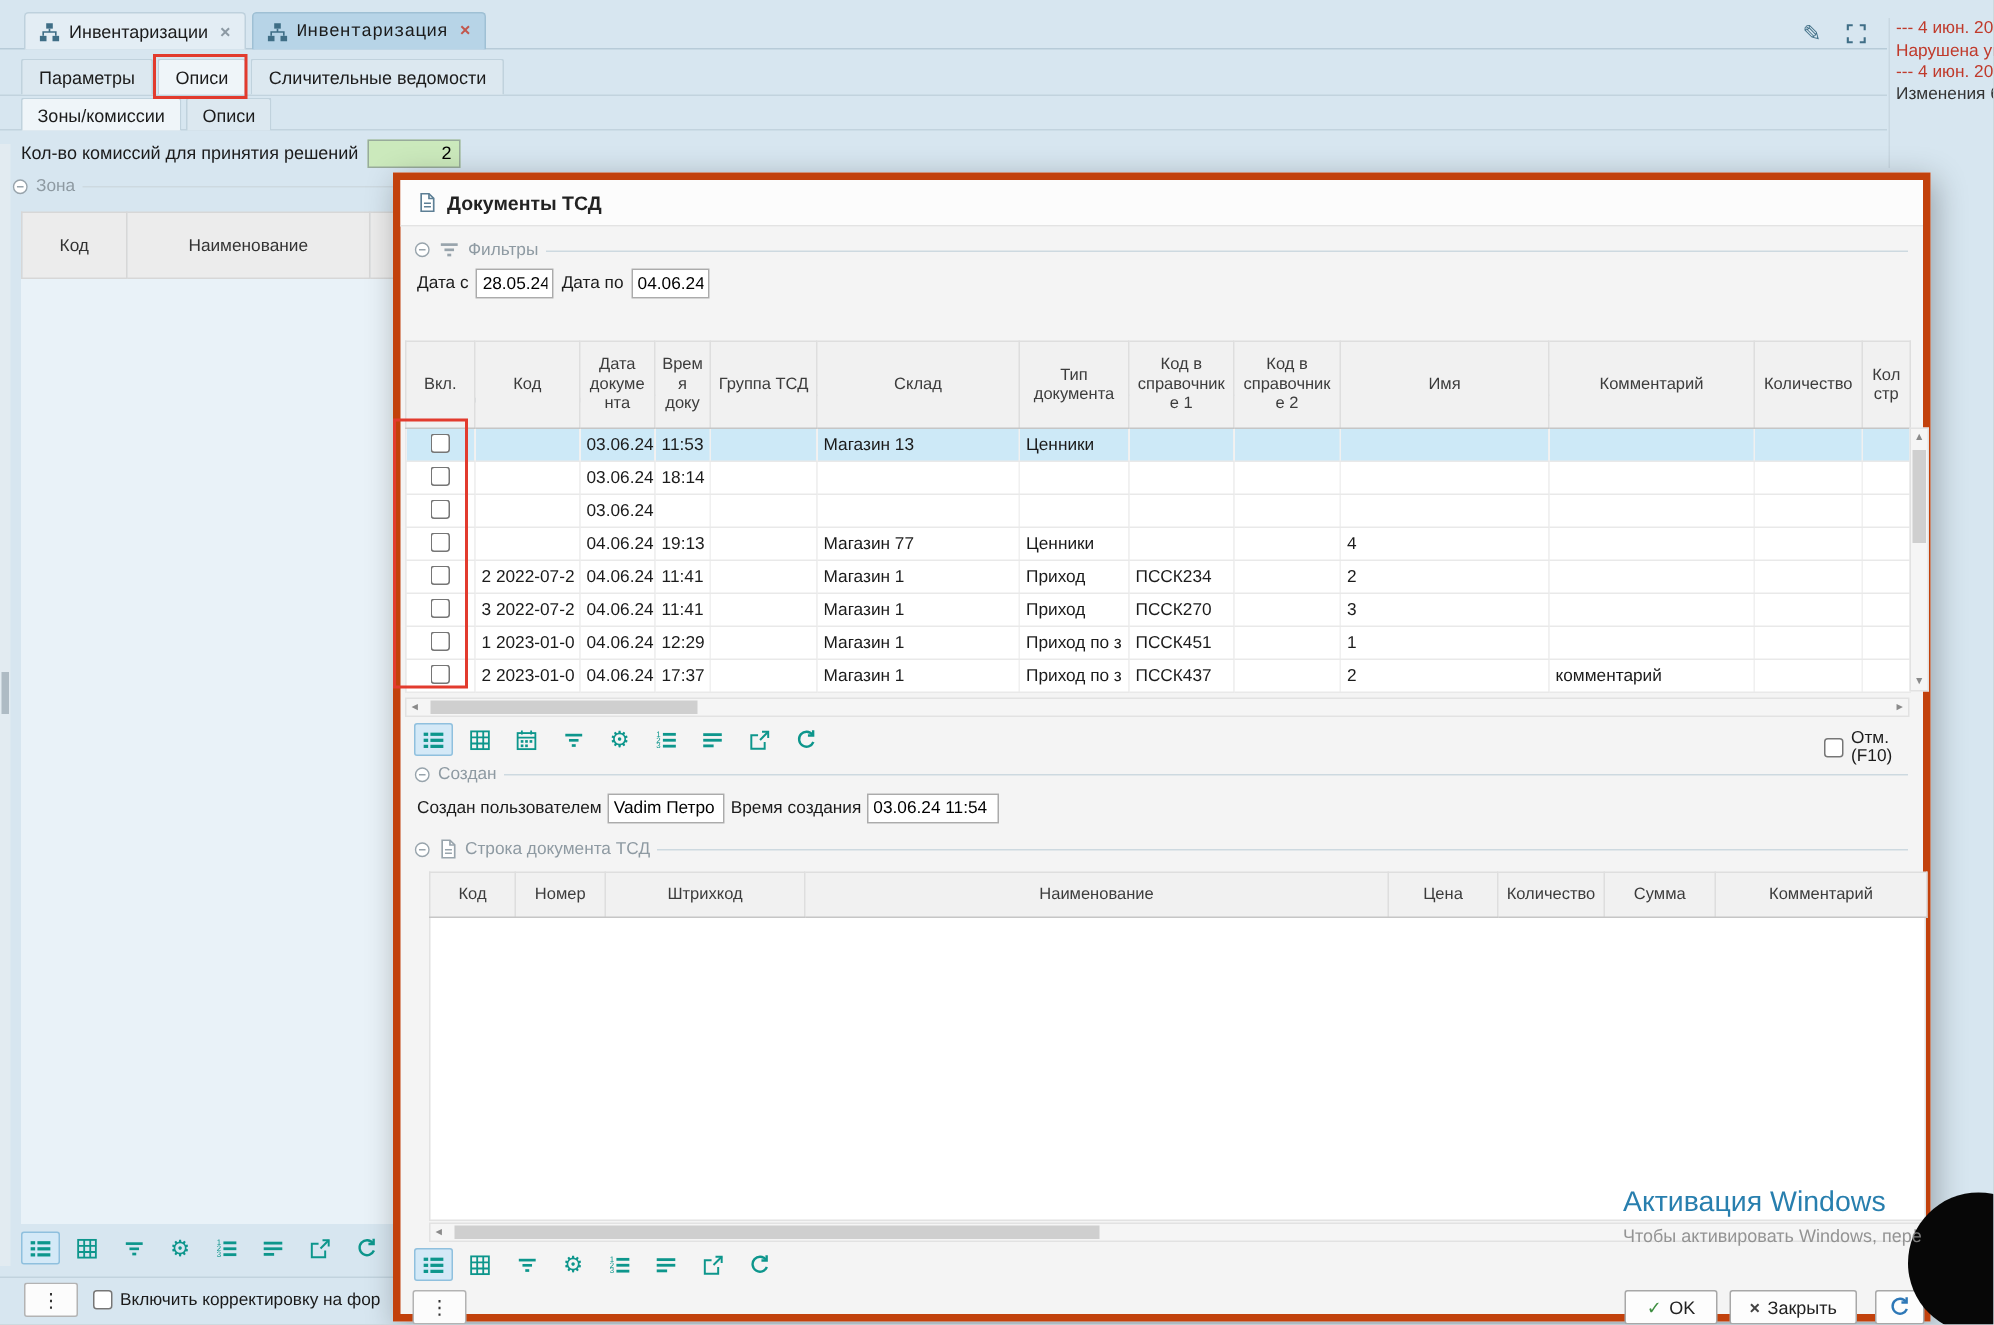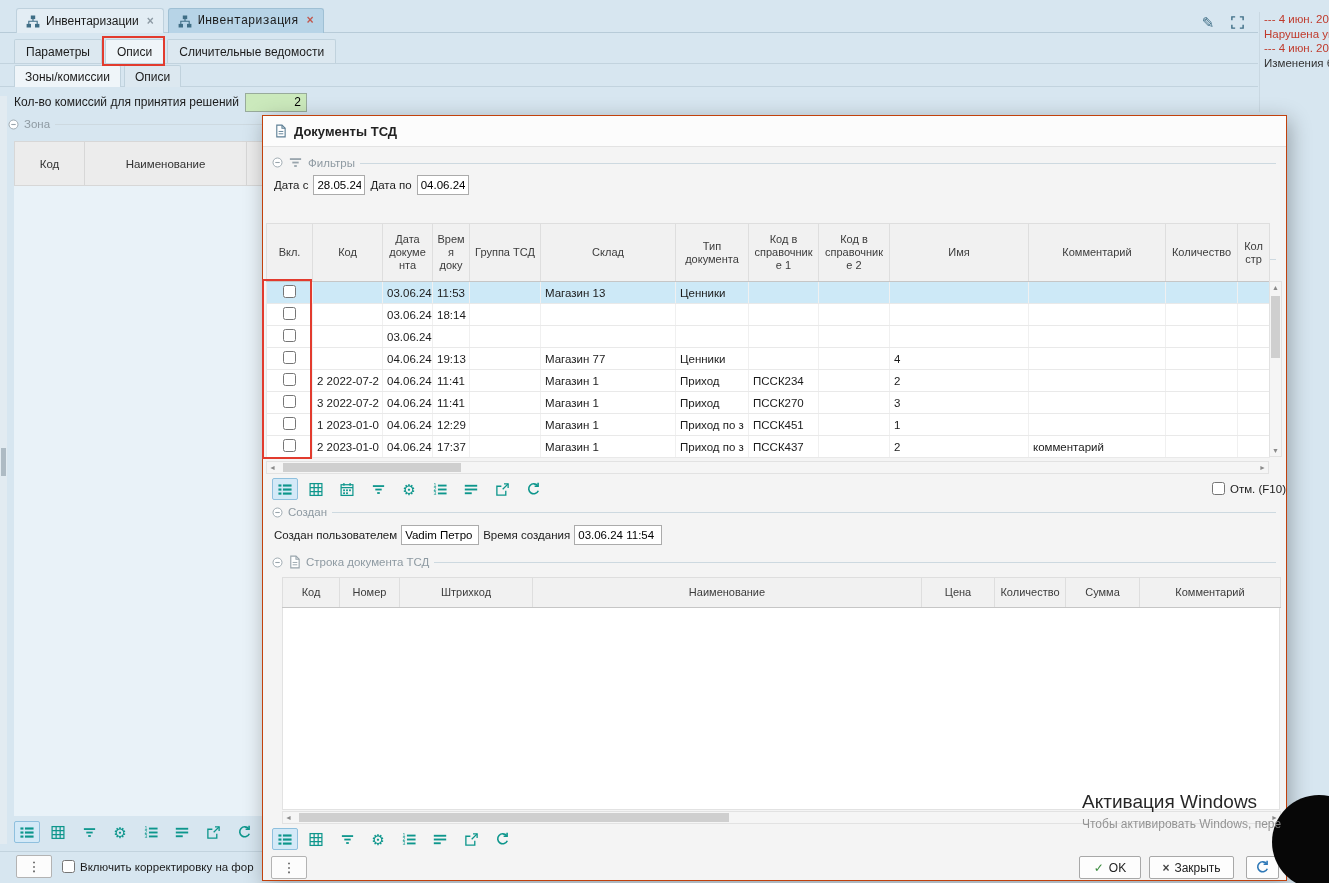--- a/index.html
+++ b/index.html
@@ -70,21 +70,21 @@
   .dots-btn{width:36px;height:23px;background:#fcfcfc;border:1px solid #b3b3b3;border-radius:2px;
             color:#333;display:flex;align-items:center;justify-content:center;cursor:pointer;flex:0 0 auto;}
   .cb-row{display:flex;align-items:center;gap:5px;font-size:11.5px;cursor:default;}
   input[type=checkbox]{width:13px;height:13px;margin:0;}
 
   .leftscroll{position:absolute;left:0;top:96px;width:7px;height:748px;background:#e2ebf1;}
   .leftscroll .th{position:absolute;left:1px;top:352px;width:5px;height:28px;background:#aebbc4;}
 
   
   .dialog{position:absolute;left:262px;top:115px;width:1025px;height:766px;background:#f4f4f4;
-          border:1px solid #c2410c;box-shadow:3px 5px 20px rgba(0,0,0,.30);z-index:10;}
+          border:5px solid #c2410c;box-shadow:3px 5px 20px rgba(0,0,0,.30);z-index:10;}
   .dlg-title{position:absolute;left:0;top:0;right:0;height:31px;background:#fcfcfc;
              border-bottom:1px solid #e3e3e3;display:flex;align-items:center;gap:7px;padding:0 11px;
              font-size:13px;font-weight:bold;color:#222;}
   .dlg-title .icn{color:#5d7f95;}
   .f-head{position:absolute;left:9px;top:39px;right:10px;}
   .f-row{position:absolute;left:11px;top:58px;display:flex;align-items:center;gap:5px;font-size:11.5px;height:22px;}
   .tinput{height:20px;border:1px solid #ababab;background:#fff;padding:0 3px;font:inherit;font-size:11.5px;}
   .d-head{position:absolute;left:9px;top:88px;right:10px;margin-top:48px;}
 
   .doc-table-wrap{position:absolute;left:3px;top:107px;width:1003px;}
@@ -126,21 +126,21 @@
        background:#fdfdfd;border:1px solid #a8a8a8;border-radius:2px;font-size:12px;color:#222;cursor:pointer;}
   .ok-btn{left:816px;width:62px;}
   .close-btn{left:886px;width:85px;}
   .refresh-btn{left:983px;width:33px;}
 
   
   .anno{position:absolute;border:2px solid #e23b2e;z-index:60;pointer-events:none;}
   #anno-tab{left:102px;top:36px;width:63px;height:30px;}
   #anno-check{left:262px;top:279px;width:50px;height:180px;}
   .blackdot{position:absolute;left:1272px;top:795px;width:94px;height:94px;border-radius:50%;background:#070707;z-index:35;}
-  .wm1{position:absolute;left:1082px;top:791px;font-size:19px;color:#000000;opacity:.85;z-index:40;white-space:nowrap;}
+  .wm1{position:absolute;left:1082px;top:791px;font-size:19px;color:#0369a1;opacity:.85;z-index:40;white-space:nowrap;}
   .wm2{position:absolute;left:1082px;top:817px;font-size:12px;color:#8a8a8a;opacity:.9;z-index:40;white-space:nowrap;}
 </style>
 </head>
 <body>
 
 <div class="screen">
 
   <div class="strip1"></div>
   <div class="mtabs">
     <div class="mtab">

